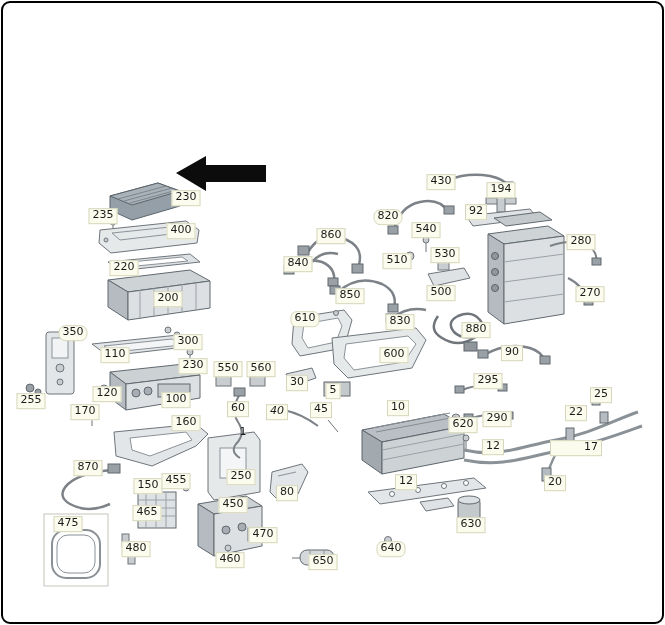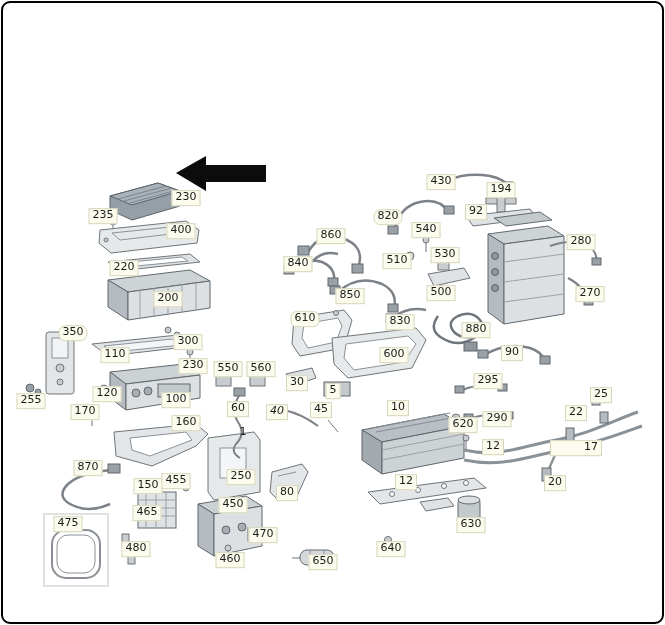--- a/index.html
+++ b/index.html
@@ -474,17 +474,17 @@
       <div class="part-label" style="left: 176px; top: 481px;">455</div>
       <div class="part-label" style="left: 406px; top: 482px;">12</div>
       <div class="part-label" style="left: 555px; top: 483px;">20</div>
       <div class="part-label" style="left: 287px; top: 493px;">80</div>
       <div class="part-label" style="left: 233px; top: 505px;">450</div>
       <div class="part-label" style="left: 147px; top: 513px;">465</div>
       <div class="part-label" style="left: 471px; top: 525px;">630</div>
       <div class="part-label" style="left: 68px; top: 524px;">475</div>
       <div class="part-label" style="left: 263px; top: 535px;">470</div>
       <div class="part-label" style="left: 136px; top: 549px;">480</div>
-      <div class="part-label" style="left: 391px; top: 549px;">640</div>
+      <div class="part-label" style="left: 391px; top: 549px; border-radius: 6px;">640</div>
       <div class="part-label" style="left: 230px; top: 560px;">460</div>
       <div class="part-label" style="left: 323px; top: 562px;">650</div>
     </div>
 </div>
 
 </body></html>

